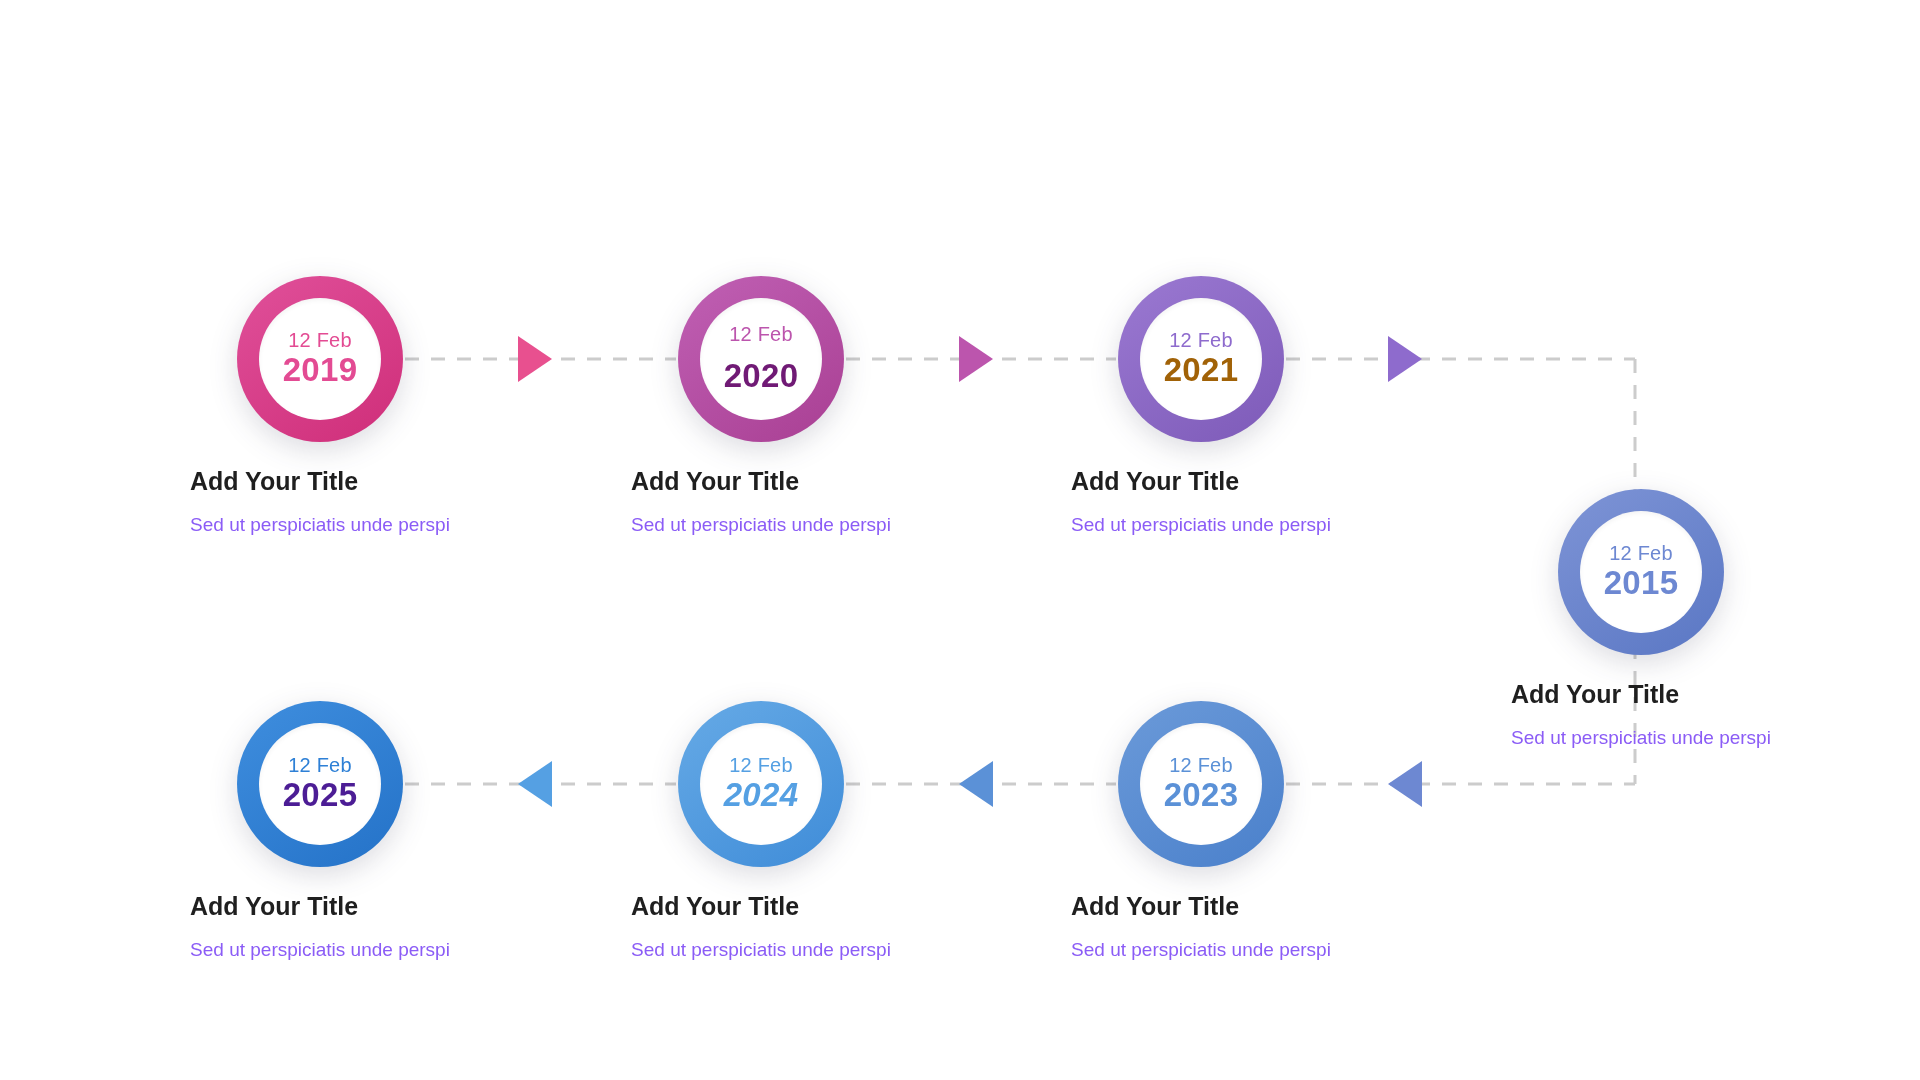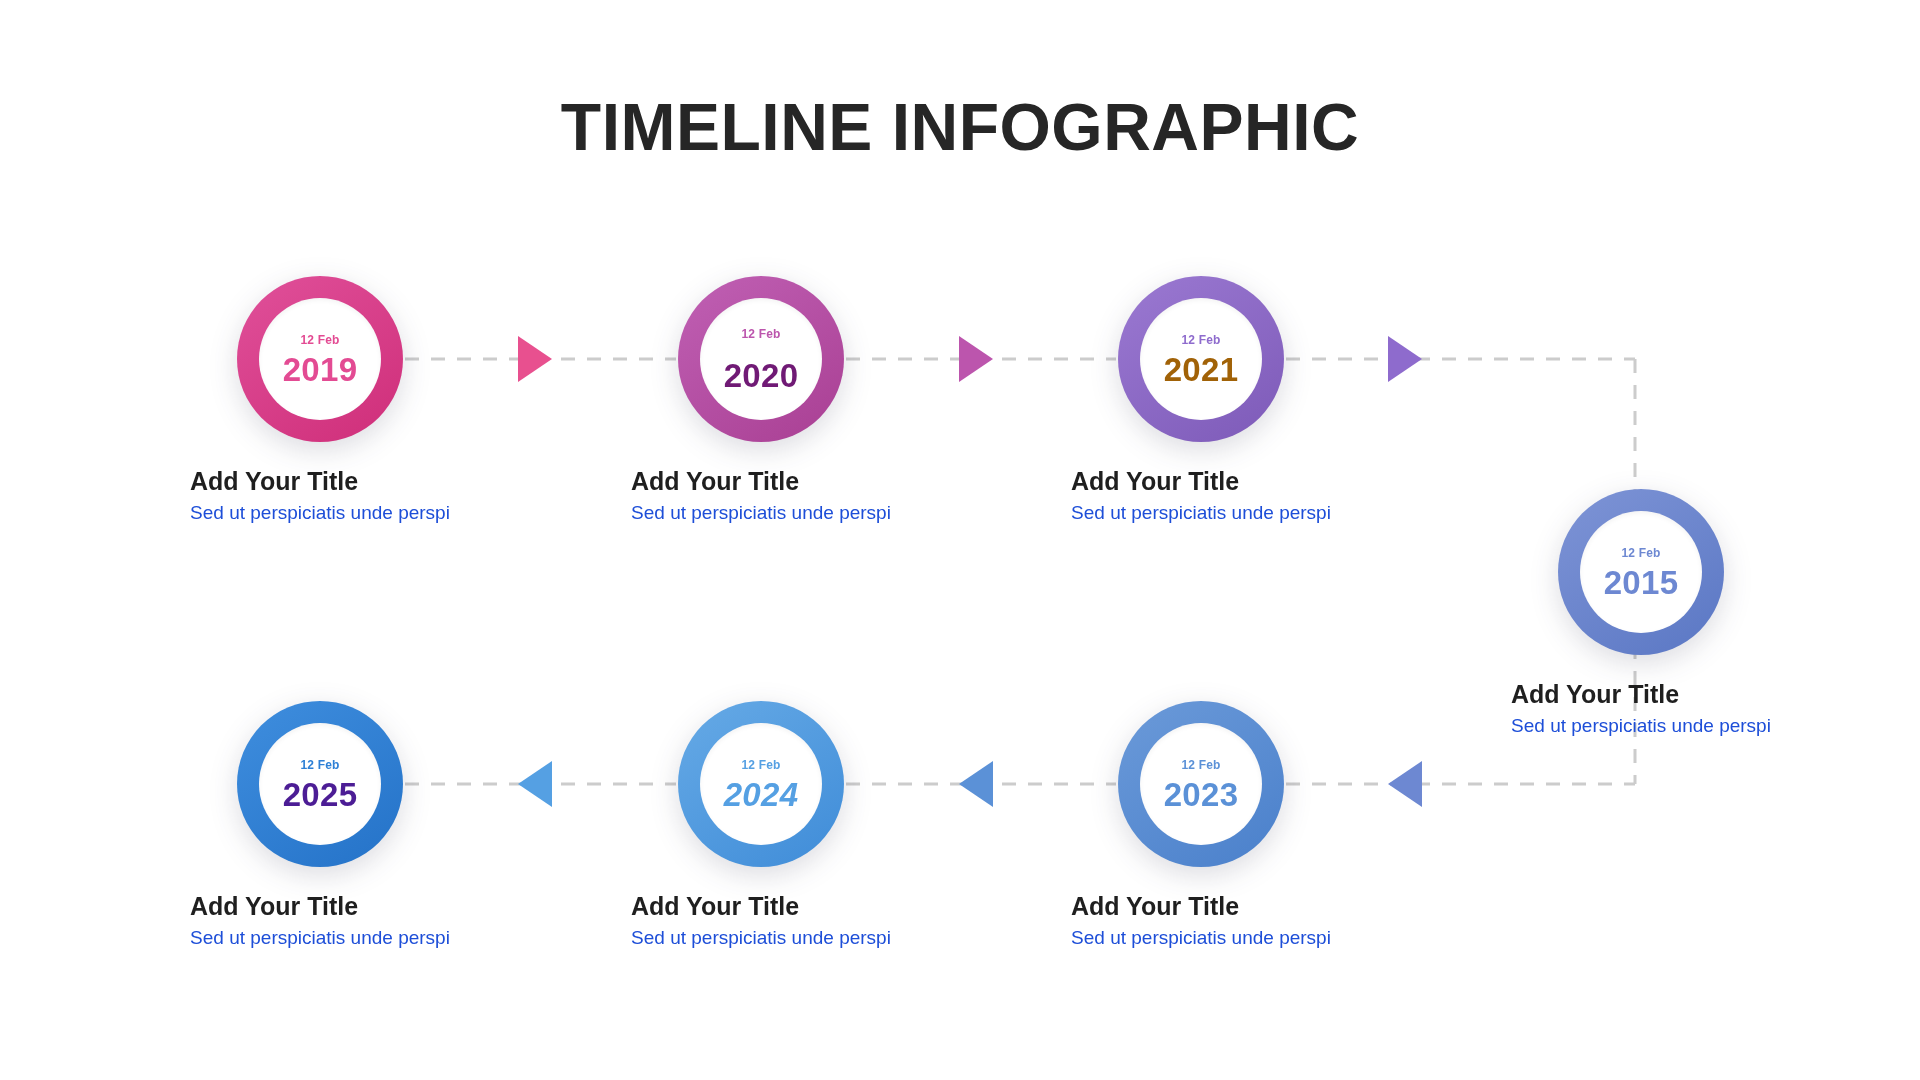--- a/index.html
+++ b/index.html
@@ -75,22 +75,22 @@
     height: 122px;
     border-radius: 50%;
     background: #ffffff;
     display: flex;
     flex-direction: column;
     align-items: center;
     justify-content: center;
     box-shadow: inset 0 2px 5px rgba(0,0,0,0.05);
   }
   .node-date {
-    font-size: 12px;
-    font-weight: 700;
+    font-size: 20px;
+    font-weight: 400;
     letter-spacing: 0.2px;
     line-height: 18px;
     margin-bottom: 3px;
   }
   .node-year {
     font-size: 33px;
     font-weight: 800;
     letter-spacing: 0.3px;
     line-height: 36px;
   }
@@ -98,35 +98,34 @@
   .node-title {
     margin-top: 24px;
     text-align: left;
     font-size: 25px;
     line-height: 30px;
     font-weight: 700;
     color: #1f1f1f;
     white-space: nowrap;
   }
   .node-desc {
-    margin-top: 5px;
+    margin-top: 17px;
     text-align: center;
     font-size: 19px;
     line-height: 24px;
     font-weight: 400;
-    color: #1d4ed8;
+    color: #8b5cf6;
     white-space: nowrap;
   }
 </style>
 </head>
 <body>
 
 <div id="canvas">
 
-  <div class="page-title">TIMELINE INFOGRAPHIC</div>
 
   <svg class="connectors" viewBox="0 0 1920 1080" width="1920" height="1080" aria-hidden="true">
     <g id="connector-lines">
         <line x1="405" y1="359" x2="676" y2="359" stroke="#cccccc" stroke-width="3" stroke-dasharray="14 12" stroke-linecap="butt"></line>
         <line x1="846" y1="359" x2="1116" y2="359" stroke="#cccccc" stroke-width="3" stroke-dasharray="14 12" stroke-linecap="butt"></line>
         <line x1="1286" y1="359" x2="1635" y2="359" stroke="#cccccc" stroke-width="3" stroke-dasharray="14 12" stroke-linecap="butt"></line>
         <line x1="1635" y1="359" x2="1635" y2="784" stroke="#cccccc" stroke-width="3" stroke-dasharray="14 12" stroke-linecap="butt"></line>
         <line x1="1286" y1="784" x2="1635" y2="784" stroke="#cccccc" stroke-width="3" stroke-dasharray="14 12" stroke-linecap="butt"></line>
         <line x1="846" y1="784" x2="1116" y2="784" stroke="#cccccc" stroke-width="3" stroke-dasharray="14 12" stroke-linecap="butt"></line>
         <line x1="405" y1="784" x2="676" y2="784" stroke="#cccccc" stroke-width="3" stroke-dasharray="14 12" stroke-linecap="butt"></line>

